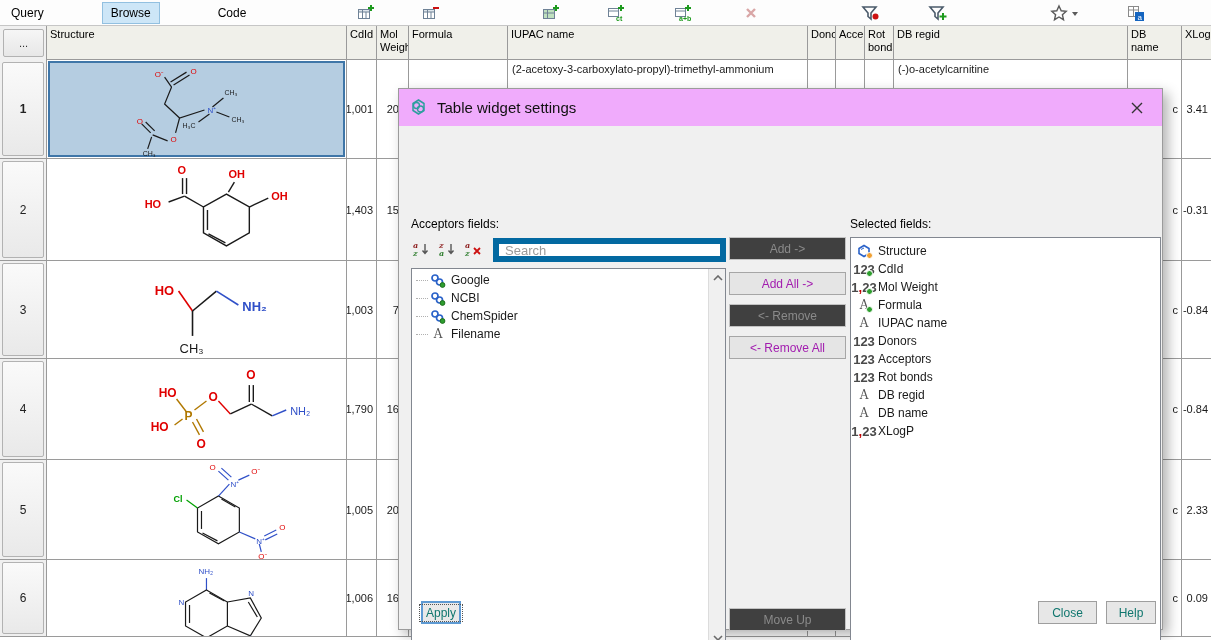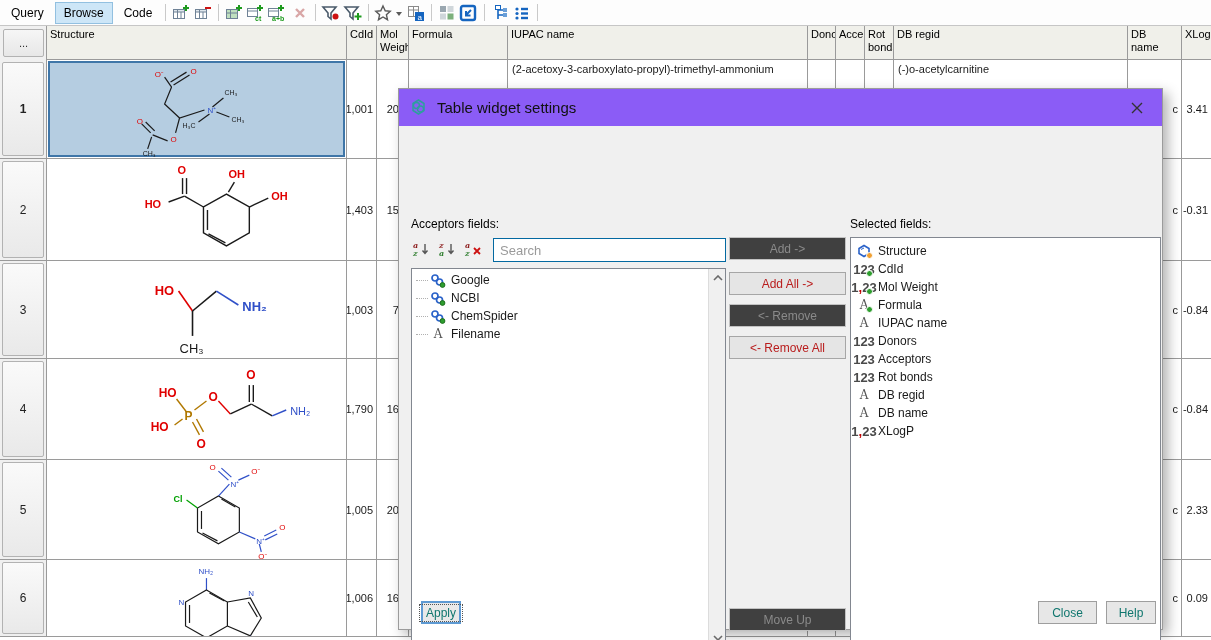--- a/index.html
+++ b/index.html
@@ -4,21 +4,21 @@
 <style>
   * { margin:0; padding:0; box-sizing:border-box; }
   html,body { background:#fff; }
   .screen {
     position:relative; width:1211px; height:640px; overflow:hidden;
     font-family:"Liberation Sans", sans-serif; font-size:12px; color:#1a1a1a;
     background:#fff;
   }
   
   .toolbar { position:absolute; left:0; top:0; width:1211px; height:26px;
-    background:#fdfdfd; border-bottom:1px solid #c6c6c6; display:flex; align-items:center; }
+    background:#fdfdfd; border-bottom:1px solid #c6c6c6; display:flex; align-items:center;gap:47px; }
   .tab { padding:3px 8px; margin-left:2px; font-size:12px; color:#000; border:1px solid transparent; cursor:default; }
   .tab.active { background:#cde6f7; border:1px solid #92c0e0; }
   .tbsep { width:1px; height:17px; background:#c9c9c9; margin:0 4px; }
   .tbicon { width:22px; height:22px; display:flex; align-items:center; justify-content:center; }
   .tbicon svg { display:block; }
   
   .grid { position:absolute; left:0; top:26px; width:1211px; height:614px; background:#fff; }
   .thead { position:absolute; left:0; top:0; width:1211px; height:34px; background:#f0f0ea; border-bottom:1px solid #9a9a9a; }
   .hcell { position:absolute; top:0; height:34px; padding:2px 3px; font-size:11px; color:#000;
     border-right:1px solid #9a9a9a; overflow:hidden; white-space:normal; line-height:13px; }
@@ -45,43 +45,43 @@
   .cornerbtn { position:absolute; left:3px; top:3px; width:41px; height:28px;
     background:linear-gradient(#f6f6f6,#e7e7e7); border:1px solid #b2b2b2; border-radius:2px;
     display:flex; align-items:center; justify-content:center; color:#333; }
   .structsel { position:absolute; left:1px; top:1px; right:1px; bottom:1px;
     background:#b5cde1; border:2px solid #3f76a8; }
   .molwrap { position:absolute; inset:0; display:flex; align-items:center; justify-content:center; }
   .mol text { font-family:"Liberation Sans", sans-serif; }
   
   .dialog { position:absolute; left:398px; top:88px; width:765px; height:542px;
     background:#f0f0f0; border:1px solid #9b9b9b; box-shadow:5px 5px 12px rgba(0,0,0,.3); z-index:10; }
-  .dlg-title { position:absolute; left:0; top:0; right:0; height:37px; background:#8b5cf6;
+  .dlg-title { position:absolute; left:0; top:0; right:0; height:37px; background:#f0abfc;
     display:flex; align-items:center; padding-left:10px; }
   .dlg-title-text { font-size:15px; color:#111; margin-left:9px; }
   .dlg-close { position:absolute; right:12px; top:8px; width:26px; height:22px;
     display:flex; align-items:center; justify-content:center; }
   .dlg-label { position:absolute; font-size:12px; color:#000; }
   .sortbtns { position:absolute; left:12px; top:150px; display:flex; gap:4px; }
   .sortbtn { width:22px; height:20px; display:flex; align-items:center; justify-content:center; }
   .search { position:absolute; left:94px; top:149px; width:233px; height:24px;
-    border:1px solid #0369a1; background:#fff; font-family:"Liberation Sans",sans-serif;
+    border:6px solid #0369a1; background:#fff; font-family:"Liberation Sans",sans-serif;
     font-size:13px; padding:0 6px; color:#222; }
   .search::placeholder { color:#9a9a9a; }
   .avail-list { position:absolute; left:12px; top:179px; width:315px; height:396px;
     background:#fff; border:1px solid #828790; }
   .avail-items { position:absolute; left:0; top:2px; right:17px; }
   .tree-item { display:flex; align-items:center; height:18px; padding-left:4px; font-size:12px; white-space:nowrap; }
   .tree-dash { width:12px; height:0; border-top:1px dotted #b0b0b0; margin-right:2px; }
   .tree-item .fic { margin-right:5px; }
   .vscroll { position:absolute; right:0; top:0; bottom:17px; width:17px; background:#f0f0f0; border-left:1px solid #dcdcdc; }
   .varrow { position:absolute; left:0; width:17px; height:17px; display:flex; align-items:center; justify-content:center; }
   .midbtn { position:absolute; left:330px; width:117px; height:23px;
     display:flex; align-items:center; justify-content:center; font-size:12px;
-    background:#e5e5e5; border:1px solid #a6a6a6; color:#b91c1c; }
+    background:#e5e5e5; border:1px solid #a6a6a6; color:#a21caf; }
   .midbtn.disabled { background:#404040; border-color:#c2c2c2; color:#8a8a8a; }
   .sel-list { position:absolute; left:451px; top:148px; width:311px; height:427px;
     background:#fff; border:1px solid #828790; padding-top:4px; }
   .sel-item { display:flex; align-items:center; height:18px; padding-left:5px; font-size:12px; white-space:nowrap; }
   .sel-item .fic { margin-right:6px; }
   
   .fic { position:relative; width:16px; height:14px; display:inline-flex; align-items:center; justify-content:center; flex:0 0 auto; }
   .ic-num { font-size:13px; font-weight:bold; color:#4a4a4a; letter-spacing:0; }
   .ic-num .rc { color:#c00000; }
   .ic-A { font-family:"DejaVu Serif", serif; font-size:12px; color:#555; }

